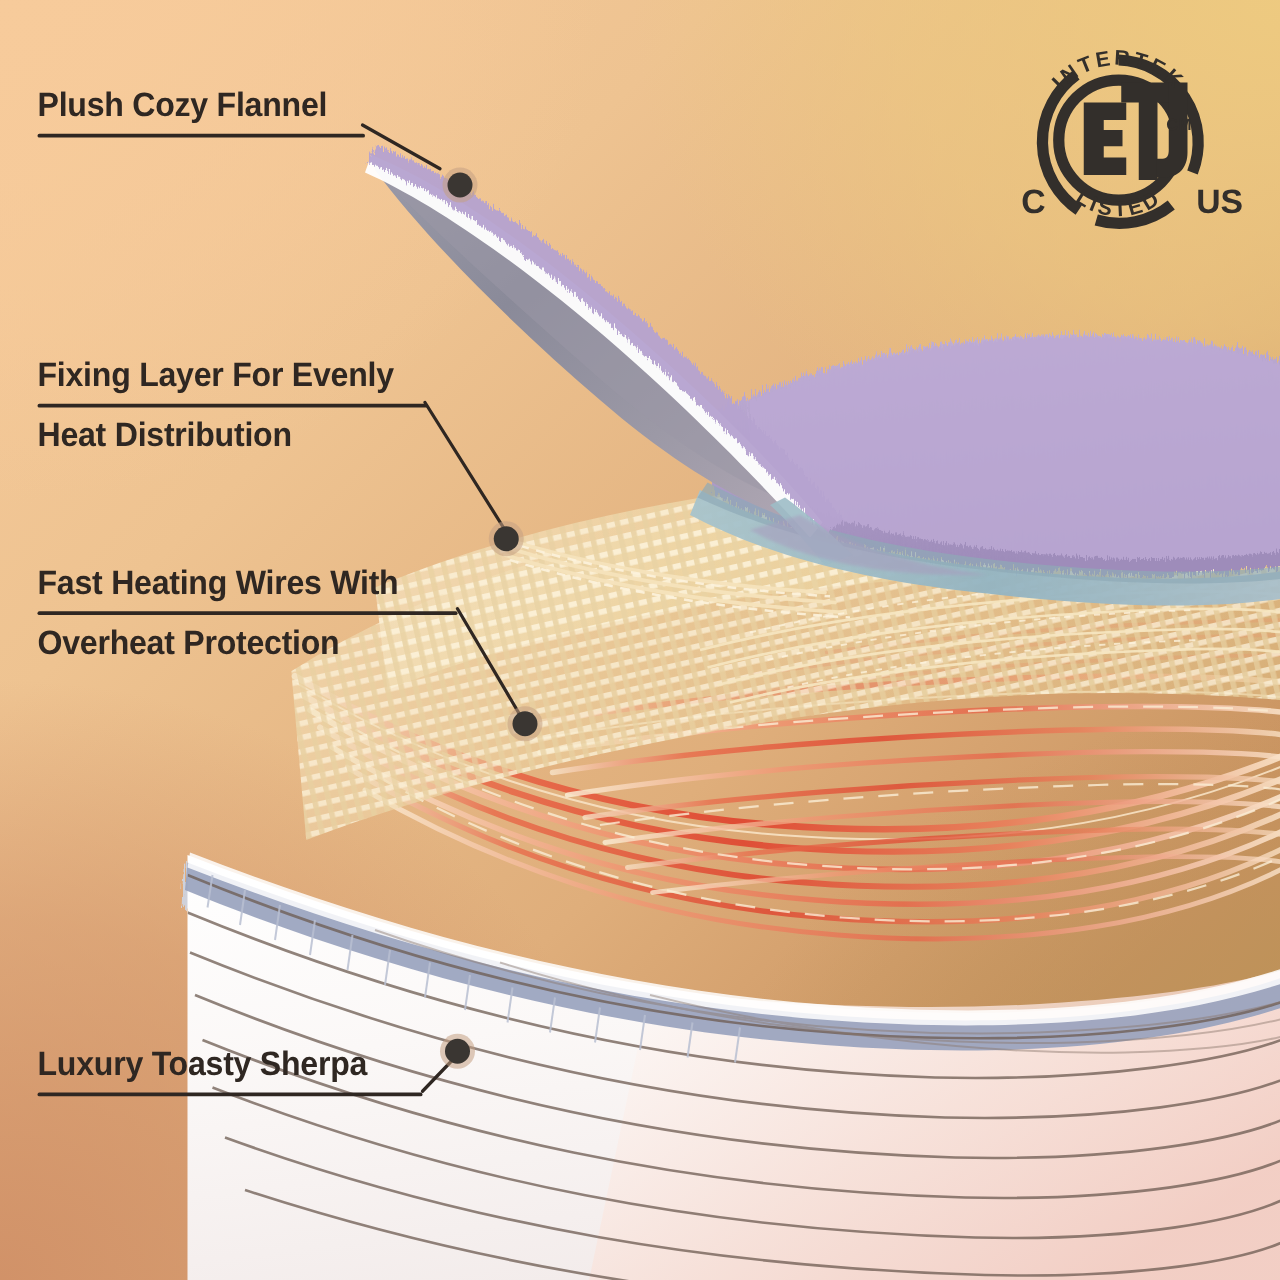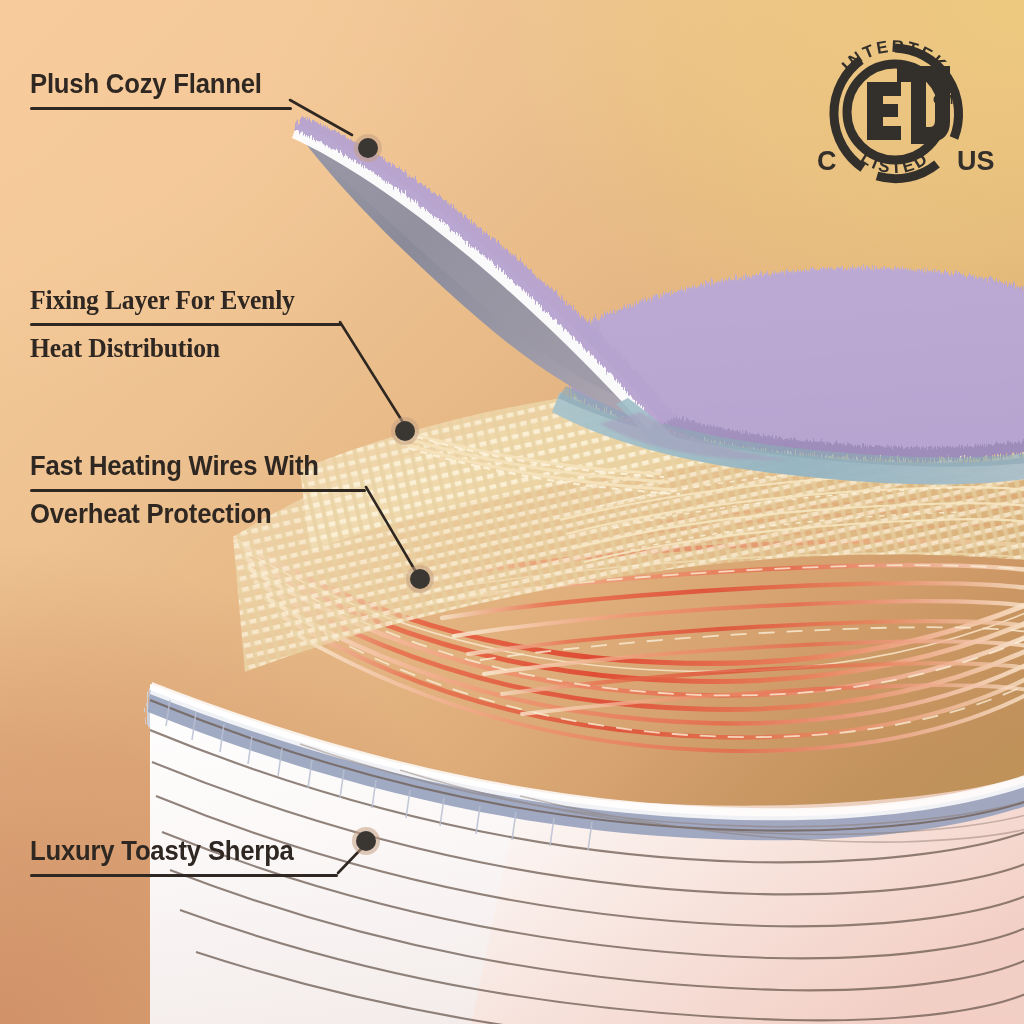--- a/index.html
+++ b/index.html
@@ -345,21 +345,21 @@
       <circle cx="366" cy="841" r="14" fill="#c4a184" opacity=".55"></circle>
       <circle cx="366" cy="841" r="10" fill="#3a3632"></circle>
     </g>
   </svg>
 
   <div class="callout" style="left:30px;top:62px;width:262px;">
     <div class="ln">Plush Cozy Flannel</div>
     <div class="rule"></div>
   </div>
 
-  <div class="callout two" style="left:30px;top:278px;width:312px;font-family:Liberation Serif, serif;">
+  <div class="callout two" style="left:30px;top:278px;width:312px;">
     <div class="ln ln1">Fixing Layer For Evenly</div>
     <div class="rule"></div>
     <div class="ln">Heat Distribution</div>
   </div>
 
   <div class="callout" style="left:30px;top:829px;width:308px;">
     <div class="ln">Luxury Toasty Sherpa</div>
     <div class="rule"></div>
   </div>
 

